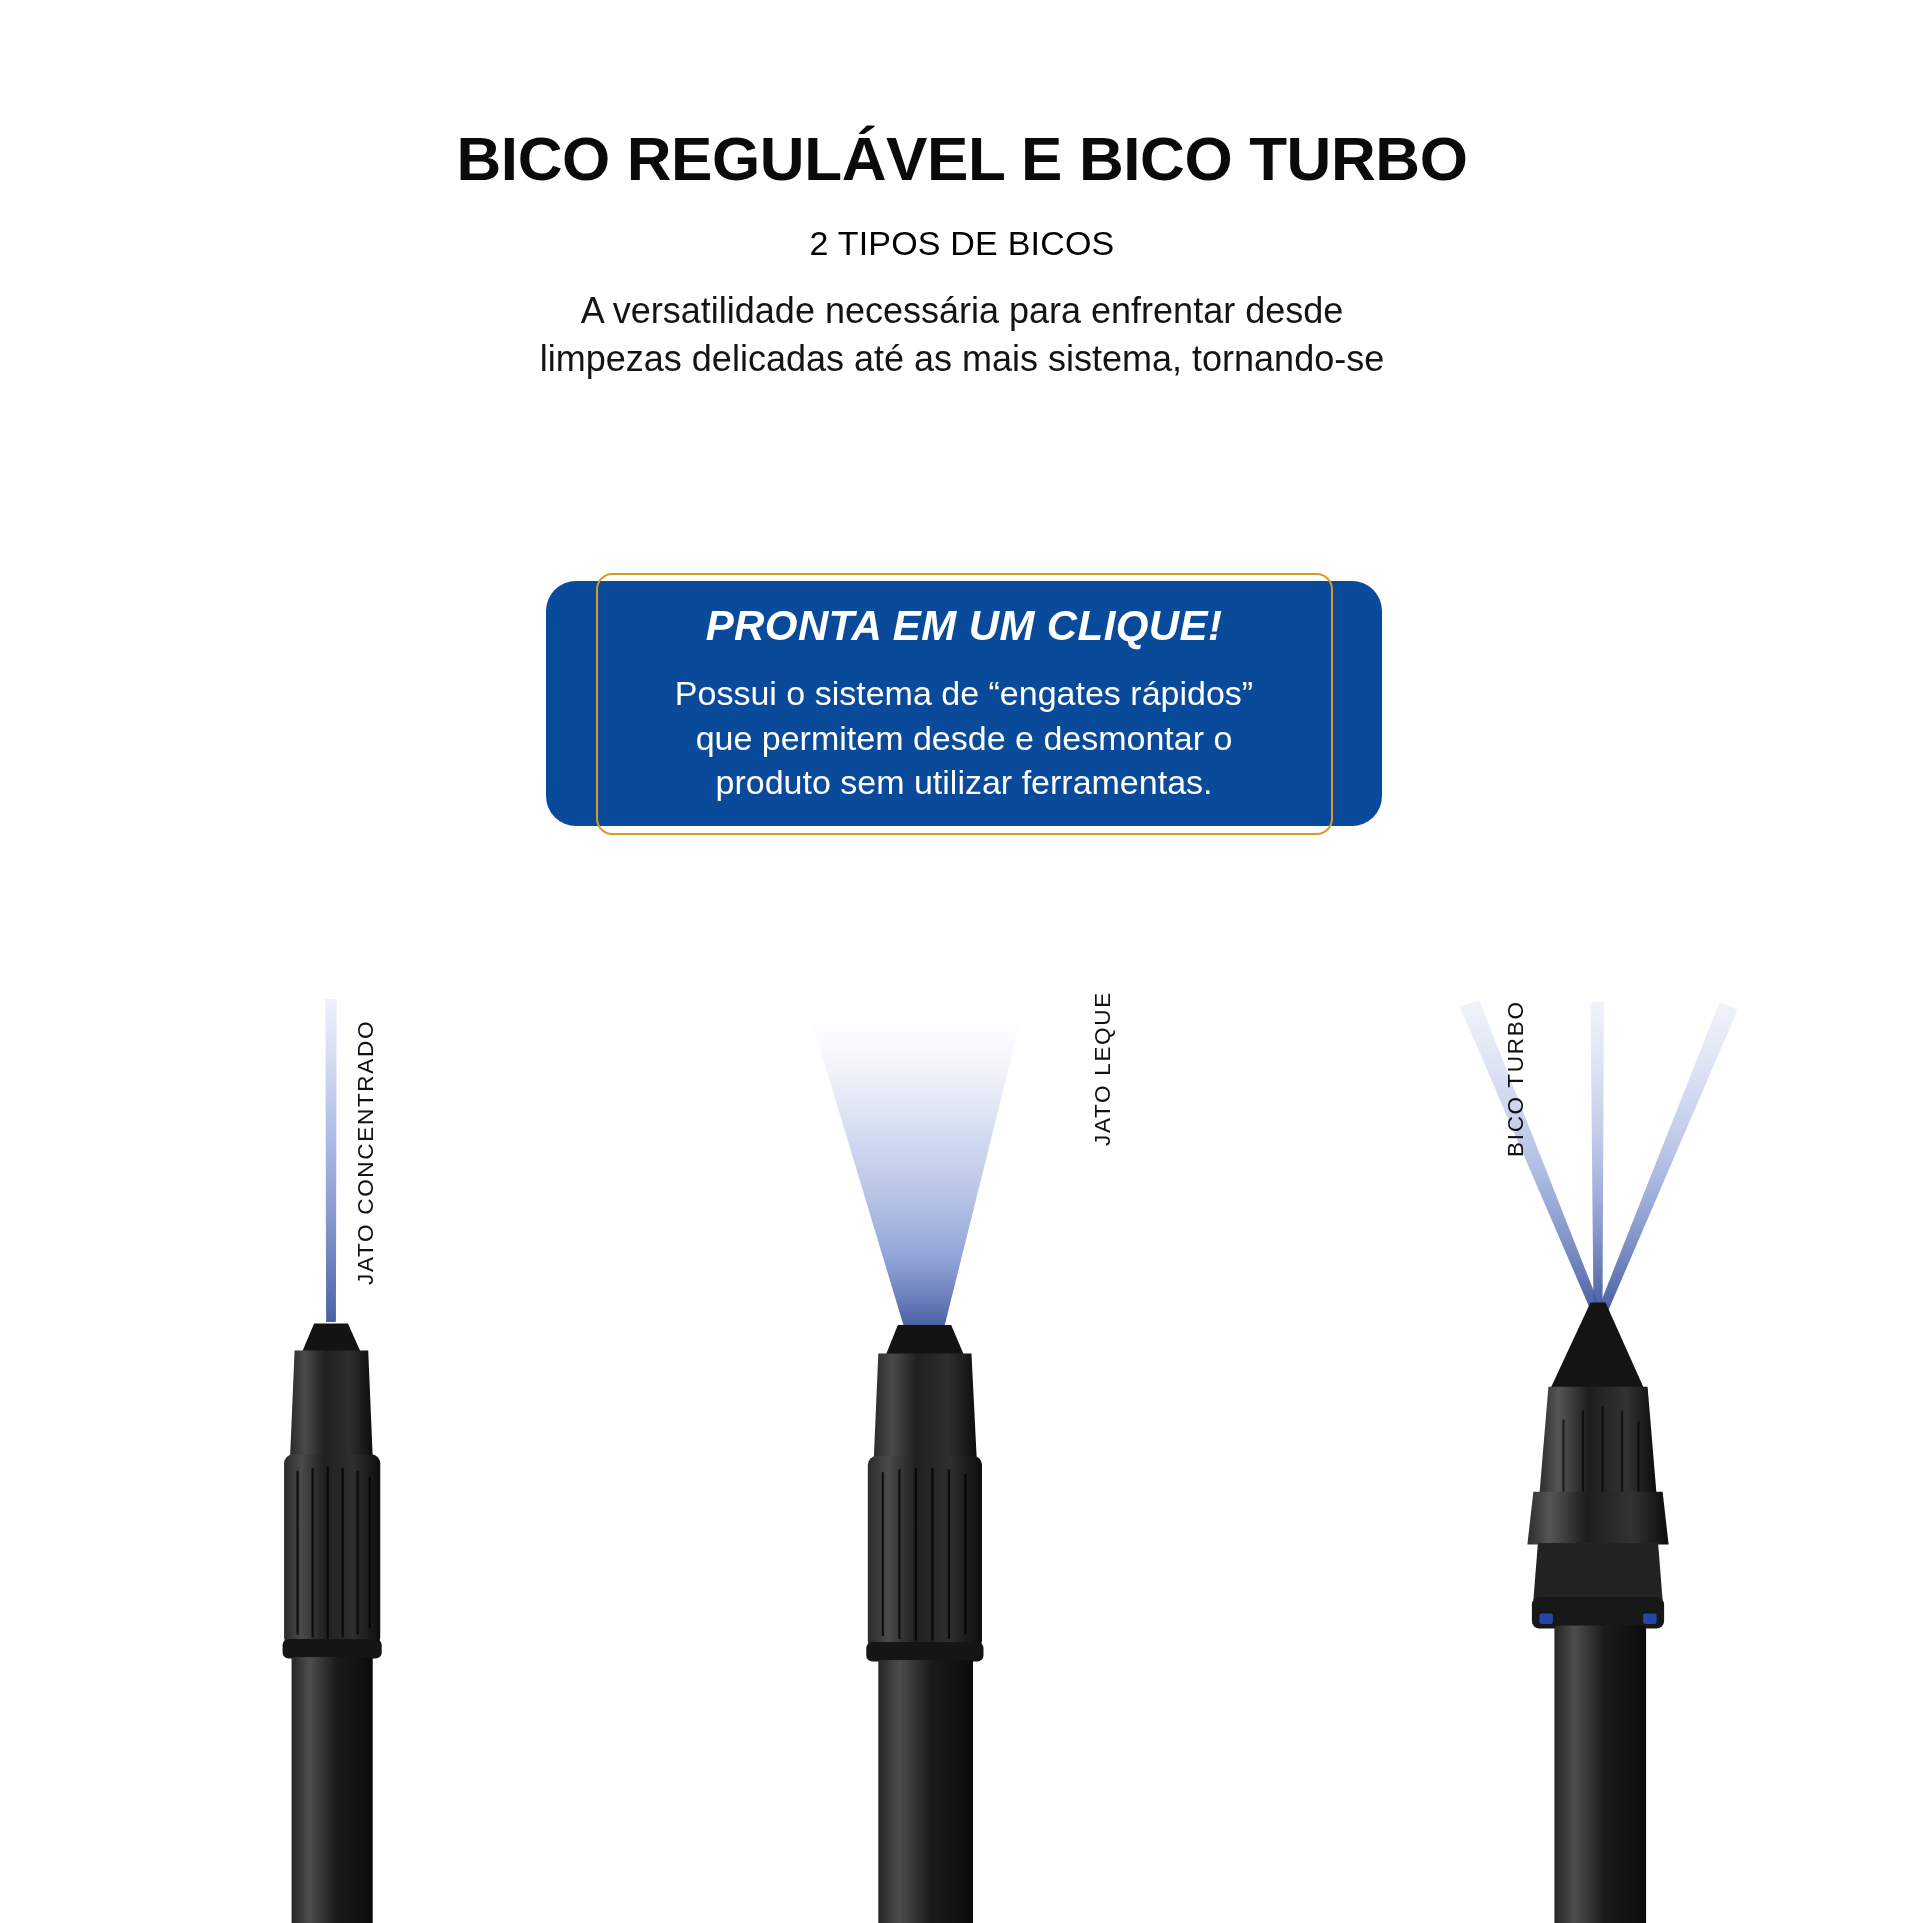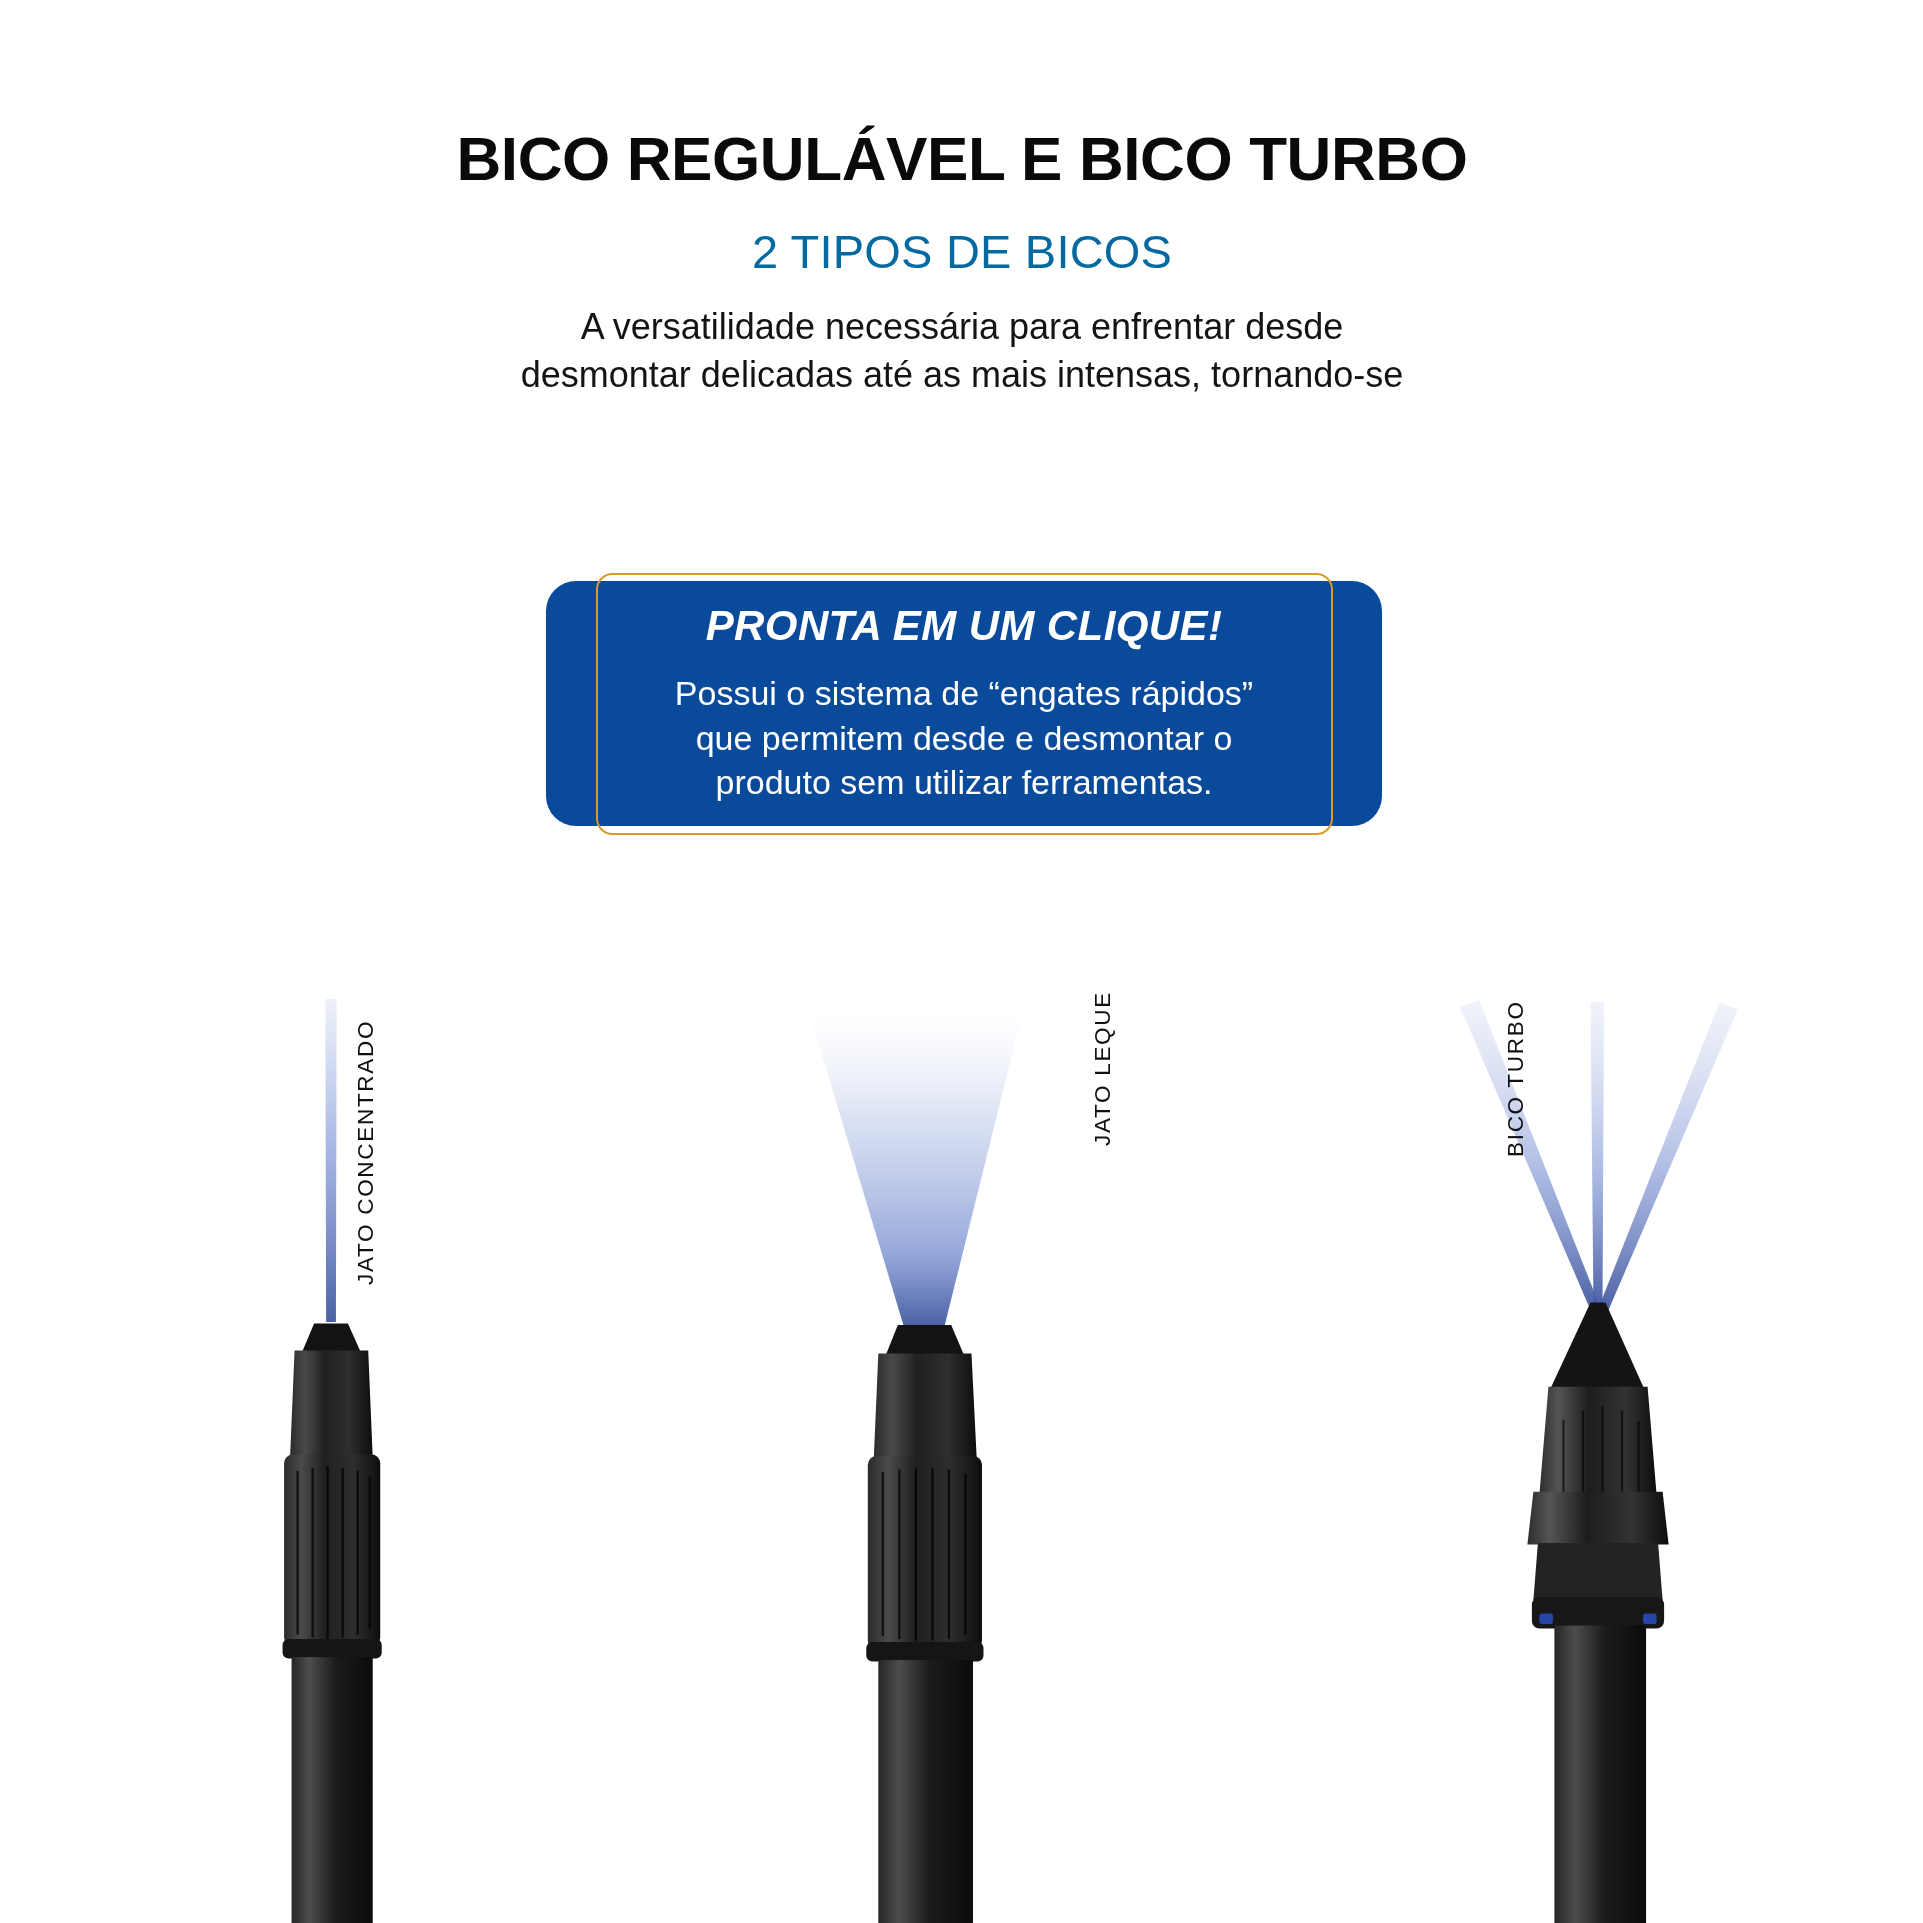--- a/index.html
+++ b/index.html
@@ -31,23 +31,23 @@
   .title {
     font-size: 62px;
     font-weight: 700;
     letter-spacing: -0.4px;
     color: #0a0a0a;
     line-height: 1.05;
   }
 
   .subtitle {
     margin-top: 33px;
-    font-size: 47px;
+    font-size: 34px;
     font-weight: 400;
-    color: #0369a1;
+    color: #000000;
     letter-spacing: 0.2px;
   }
 
   .lead {
     margin-top: 24px;
     font-size: 36px;
     font-weight: 400;
     color: #141414;
     line-height: 1.33;
   }
@@ -136,21 +136,21 @@
 </head>
 <body>
 
 <div class="page">
 
   <div class="header">
     <h1 class="title">BICO REGULÁVEL E BICO TURBO</h1>
     <div class="subtitle">2 TIPOS DE BICOS</div>
     <div class="lead">
       <div>A versatilidade necessária para enfrentar desde</div>
-      <div>desmontar delicadas até as mais intensas, tornando-se</div>
+      <div>limpezas delicadas até as mais sistema, tornando-se</div>
     </div>
   </div>
 
   <div class="callout">
     <div class="callout-inner">
       <div class="callout-title">PRONTA EM UM CLIQUE!</div>
       <div class="callout-body">
         <div>Possui o sistema de “engates rápidos”</div>
         <div>que permitem desde e desmontar o</div>
         <div>produto sem utilizar ferramentas.</div>

